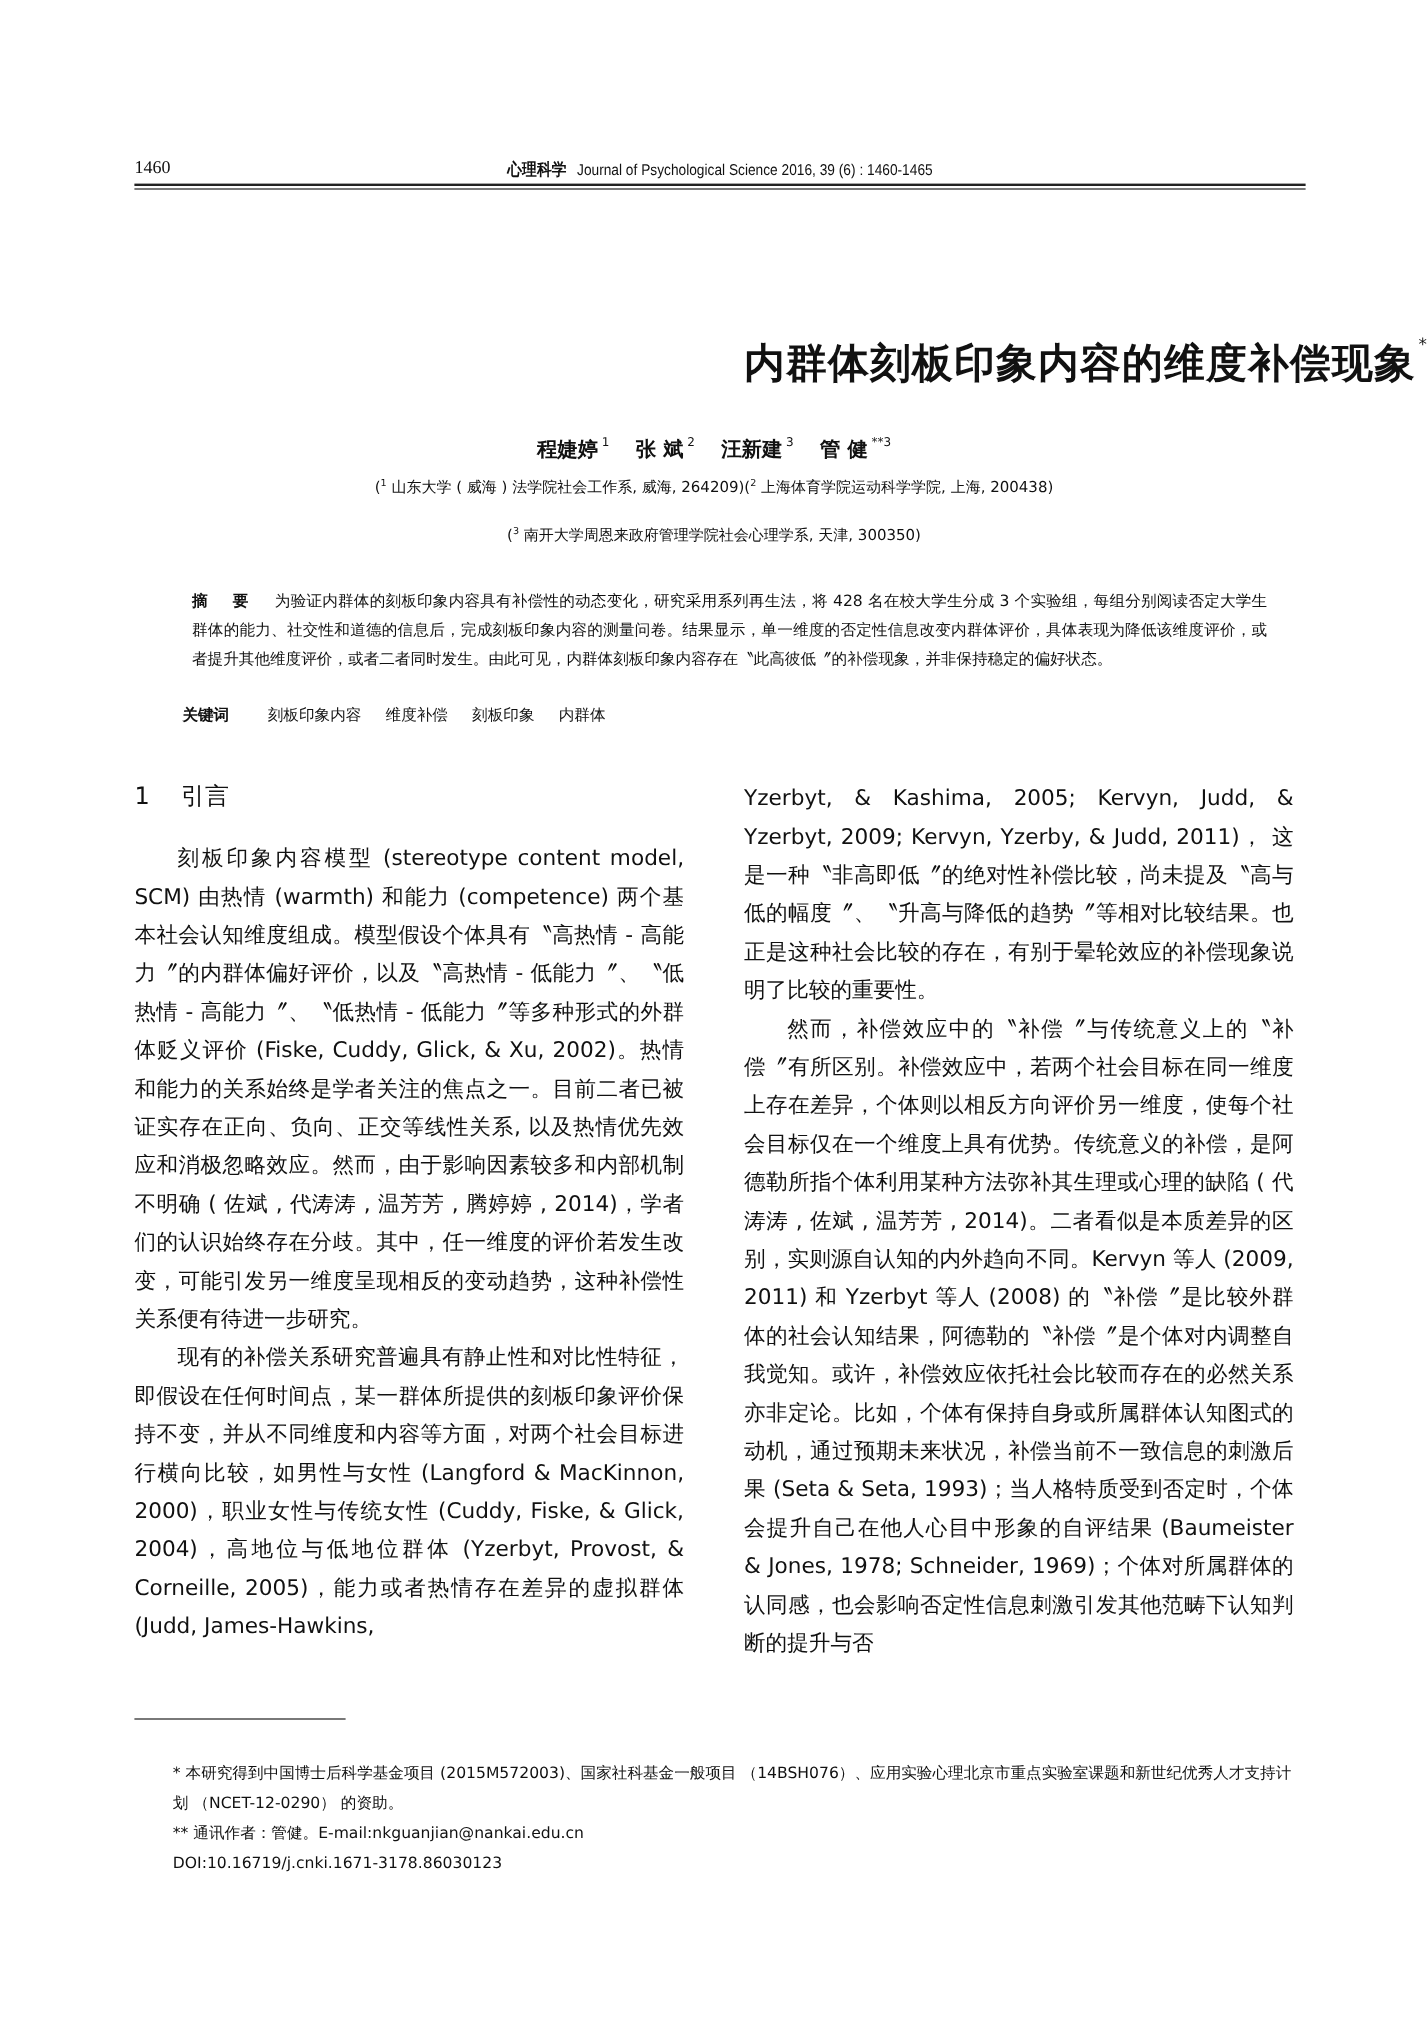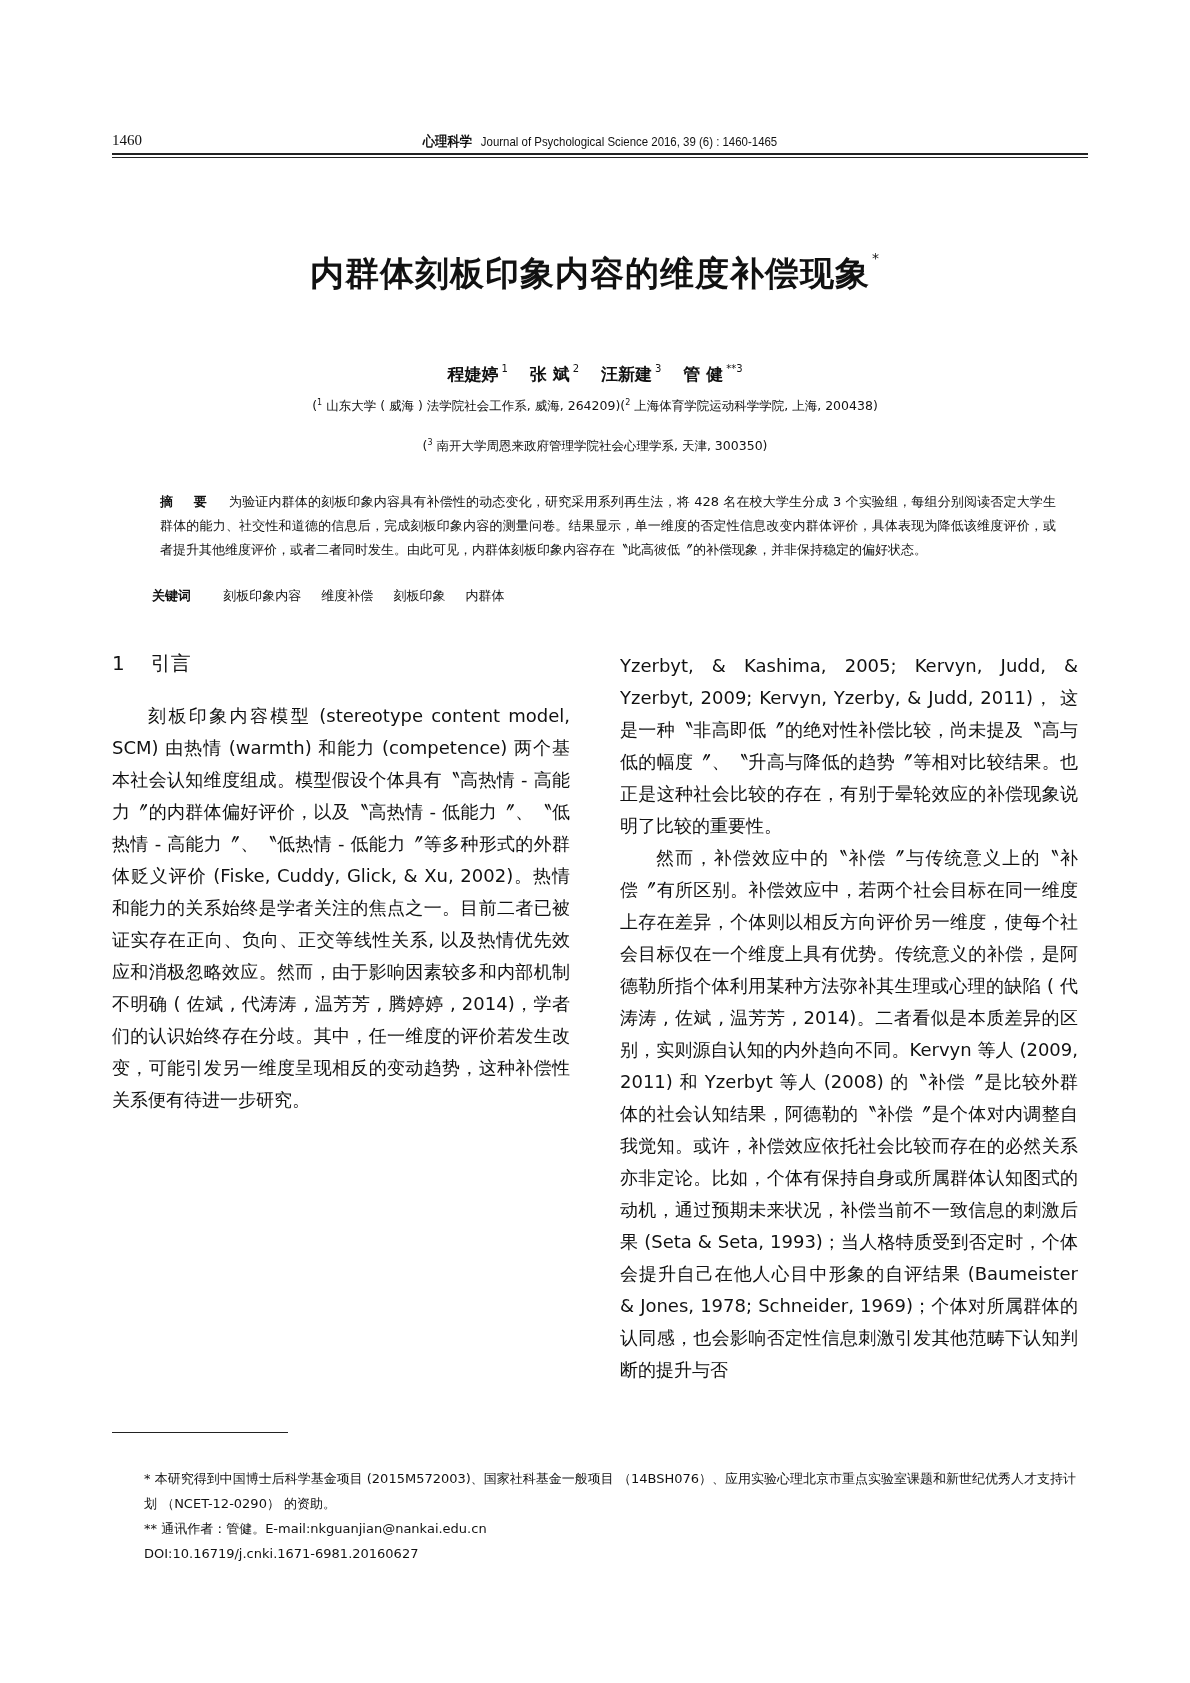--- a/index.html
+++ b/index.html
@@ -4,21 +4,21 @@
 <style>
   html, body { margin: 0; padding: 0; background: #ffffff; }
   body { width: 1190px; height: 1683px; position: relative; overflow: hidden; color: #111; font-family: "DejaVu Sans", sans-serif; }
   .header { position: absolute; left: 112px; top: 132px; width: 976px; height: 20px; }
   .header .page-no { position: absolute; left: 0; top: 0; font-family: "Liberation Serif", serif; font-size: 15px; }
   .header .journal { position: absolute; left: 0; right: 0; top: 1px; text-align: center; font-family: "Liberation Sans", sans-serif; font-size: 13px; letter-spacing: 0; transform: scaleX(0.88); }
   .header .journal .cn { font-size: 14px; font-weight: bold; margin-right: 10px; }
   .rule { position: absolute; left: 112px; width: 976px; background: #222; }
   .rule.r1 { top: 153px; height: 2px; }
   .rule.r2 { top: 157px; height: 1px; }
-  .title { position: absolute; left: 0; right: 0; top: 250px; text-align: center; font-size: 34px; font-weight: bold; letter-spacing: 1px; font-family: "DejaVu Sans", sans-serif; }
+  .title { position: absolute; left: 0; right: 0; top: 280px; text-align: right; font-size: 34px; font-weight: bold; letter-spacing: 1px; font-family: "DejaVu Sans", sans-serif; }
   .title sup { font-size: 14px; font-weight: normal; vertical-align: 22px; margin-left: 2px; }
   .authors { position: absolute; left: 0; right: 0; top: 363px; text-align: center; font-size: 17px; font-weight: bold; }
   .authors .author { margin: 0 8px; text-align: center; }
   .authors sup { font-size: 10px; font-weight: normal; margin-left: 3px; vertical-align: 8px; }
   .affil { position: absolute; left: 0; right: 0; text-align: center; font-size: 12.5px; }
   .affil sup { font-size: 8px; vertical-align: 5px; }
   .affil.a1 { top: 398px; }
   .affil.a2 { top: 410px; margin-top: 28px; }
   .abstract { position: absolute; left: 160px; width: 896px; top: 478px; font-size: 13px; line-height: 24px; text-align: justify; margin-top: 12px; }
   .abstract .label { font-weight: bold; margin-right: 14px; letter-spacing: 8px; }
@@ -76,25 +76,26 @@
   <span class="kw">刻板印象</span>
   <span class="kw">内群体</span>
 </div>
 
 <div class="section-h">
   <span class="num">1</span><span>引言</span>
 </div>
 
 <div class="col left body">
   <p class="indent">刻板印象内容模型 (stereotype content model, SCM) 由热情 (warmth) 和能力 (competence) 两个基本社会认知维度组成。模型假设个体具有〝高热情 - 高能力〞的内群体偏好评价，以及〝高热情 - 低能力〞、〝低热情 - 高能力〞、〝低热情 - 低能力〞等多种形式的外群体贬义评价 (Fiske, Cuddy, Glick, &amp; Xu, 2002)。热情和能力的关系始终是学者关注的焦点之一。目前二者已被证实存在正向、负向、正交等线性关系, 以及热情优先效应和消极忽略效应。然而，由于影响因素较多和内部机制不明确 ( 佐斌 , 代涛涛 , 温芳芳 , 腾婷婷 , 2014)，学者们的认识始终存在分歧。其中，任一维度的评价若发生改变，可能引发另一维度呈现相反的变动趋势，这种补偿性关系便有待进一步研究。</p>
+  <p class="indent">现有的补偿关系研究普遍具有静止性和对比性特征，即假设在任何时间点，某一群体所提供的刻板印象评价保持不变，并从不同维度和内容等方面，对两个社会目标进行横向比较，如男性与女性 (Langford &amp; MacKinnon, 2000)，职业女性与传统女性 (Cuddy, Fiske, &amp; Glick, 2004)，高地位与低地位群体 (Yzerbyt, Provost, &amp; Corneille, 2005)，能力或者热情存在差异的虚拟群体 (Judd, James-Hawkins,</p>
 </div>
 
 <div class="col right body">
   <p>Yzerbyt, &amp; Kashima, 2005; Kervyn, Judd, &amp; Yzerbyt, 2009; Kervyn, Yzerby, &amp; Judd, 2011)， 这是一种〝非高即低〞的绝对性补偿比较，尚未提及〝高与低的幅度〞、〝升高与降低的趋势〞等相对比较结果。也正是这种社会比较的存在，有别于晕轮效应的补偿现象说明了比较的重要性。</p>
   <p class="indent">然而，补偿效应中的〝补偿〞与传统意义上的〝补偿〞有所区别。补偿效应中，若两个社会目标在同一维度上存在差异，个体则以相反方向评价另一维度，使每个社会目标仅在一个维度上具有优势。传统意义的补偿，是阿德勒所指个体利用某种方法弥补其生理或心理的缺陷 ( 代涛涛 , 佐斌 , 温芳芳 , 2014)。二者看似是本质差异的区别，实则源自认知的内外趋向不同。Kervyn 等人 (2009, 2011) 和 Yzerbyt 等人 (2008) 的〝补偿〞是比较外群体的社会认知结果，阿德勒的〝补偿〞是个体对内调整自我觉知。或许，补偿效应依托社会比较而存在的必然关系亦非定论。比如，个体有保持自身或所属群体认知图式的动机，通过预期未来状况，补偿当前不一致信息的刺激后果 (Seta &amp; Seta, 1993)；当人格特质受到否定时，个体会提升自己在他人心目中形象的自评结果 (Baumeister &amp; Jones, 1978; Schneider, 1969)；个体对所属群体的认同感，也会影响否定性信息刺激引发其他范畴下认知判断的提升与否</p>
 </div>
 
 <div class="fn-rule"></div>
 <div class="footnotes">
   <p class="ind">* 本研究得到中国博士后科学基金项目 (2015M572003)、国家社科基金一般项目 （14BSH076）、应用实验心理北京市重点实验室课题和新世纪优秀人才支持计划 （NCET-12-0290） 的资助。</p>
   <p class="ind">** 通讯作者：管健。E-mail:nkguanjian@nankai.edu.cn</p>
-  <p class="ind">DOI:10.16719/j.cnki.1671-6981.20160627</p>
+  <p class="ind">DOI:10.16719/j.cnki.1671-3178.86030123</p>
 </div>
 
 </body></html>

